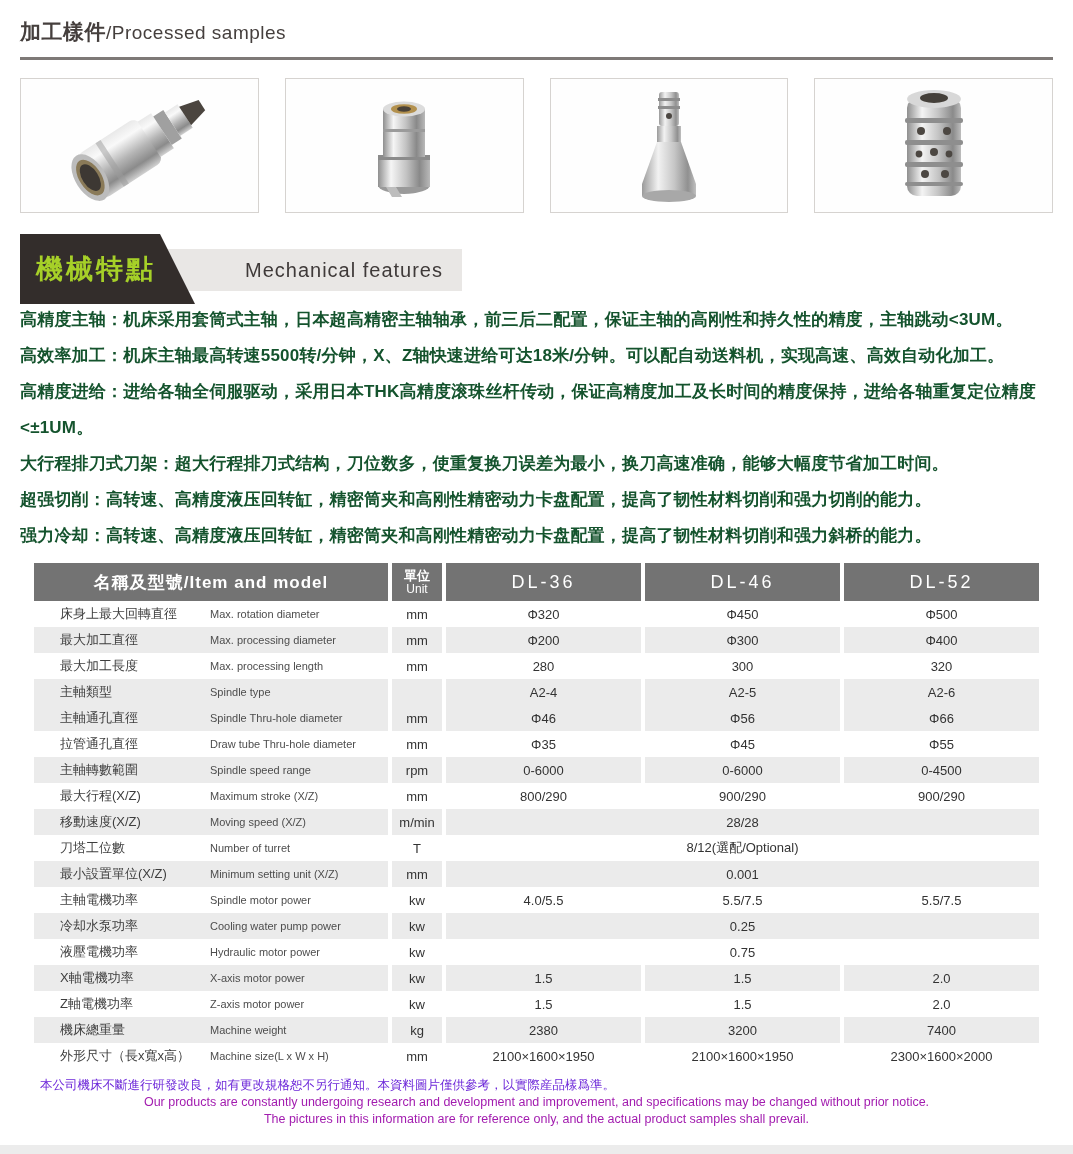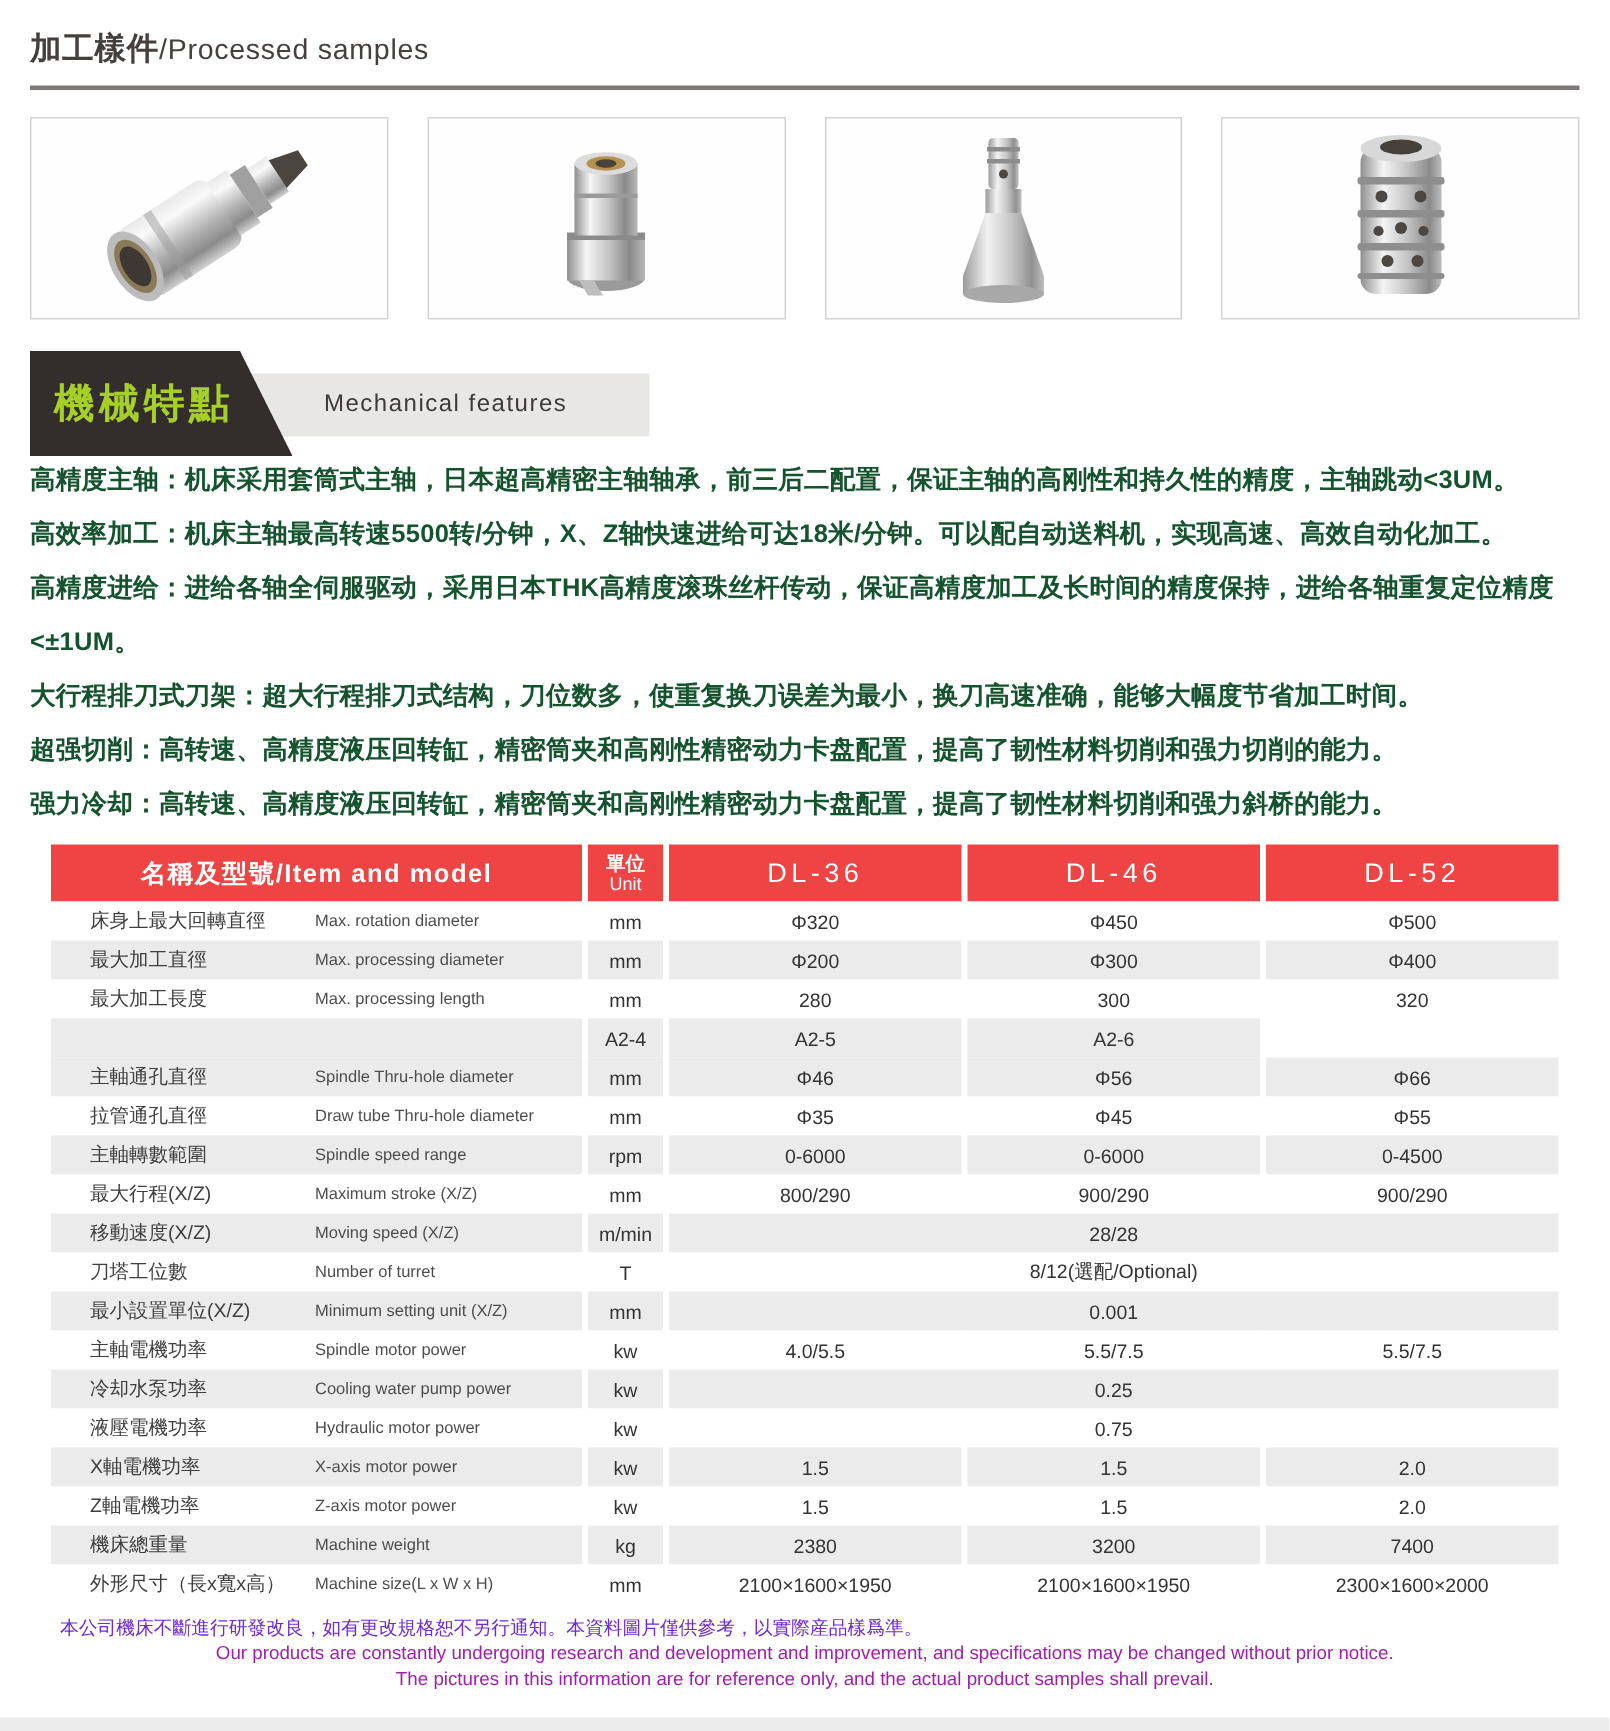--- a/index.html
+++ b/index.html
@@ -20,23 +20,23 @@
   
   .samples { display:flex; gap:26px; margin-top:18px; }
   .sample-box {
     flex:1; height:135px; border:1px solid #d6d3d0; background:#fefefe;
     display:flex; align-items:center; justify-content:center;
   }
 
   
   .banner { position:relative; height:57px; margin-top:21px; }
   .banner-gray {
-    position:absolute; left:116px; top:15px; width:297px; height:42px;
+    position:absolute; left:145px; top:15px; width:297px; height:42px;
     background:#e9e7e5; display:flex; align-items:center; padding-left:80px;
-    font-size:16px; color:#3f3a39; letter-spacing:1px;
+    font-size:20px; color:#3f3a39; letter-spacing:1px;
   }
   .banner-dark {
     position:absolute; left:0; top:0; width:175px; height:70px;
     background:#332d2b; clip-path:polygon(0 0,80% 0,100% 100%,0 100%);
     display:flex; align-items:center; padding-left:16px;
   }
   .banner-dark span { font-size:27px; font-weight:700; letter-spacing:3px; color:#a6d028; }
 
   
   .features { margin-top:11px; }
@@ -44,21 +44,21 @@
 
   
   .spec-table { margin:9px 14px 0 14px; }
   .thead, .trow {
     display:grid;
     grid-template-columns:354px 50px 1fr 1fr 1fr;
     column-gap:4px;
   }
   .thead { height:38px; }
   .thead .hcell {
-    background:#ef4444; color:#ffffff;
+    background:#737373; color:#ffffff;
     display:flex; align-items:center; justify-content:center; flex-direction:column;
   }
   .h-name { font-size:17px; font-weight:700; letter-spacing:1px; }
   .h-unit { line-height:1.05; }
   .h-unit .u-zh { font-size:13px; font-weight:700; }
   .h-unit .u-en { font-size:12px; }
   .h-model { font-size:18px; letter-spacing:3px; }
 
   .trow { height:26px; }
   .trow .cell { background:#ffffff; display:flex; align-items:center; }
@@ -237,20 +237,24 @@
           <div class="cell name-cell">
             <span class="zh">最大加工長度</span>
             <span class="en">Max. processing length</span>
           </div>
           <div class="cell unit-cell">mm</div>
           <div class="cell val-cell">280</div>
           <div class="cell val-cell">300</div>
           <div class="cell val-cell">320</div>
         </div>
         <div class="trow alt">
+          <div class="cell name-cell">
+            <span class="zh">主軸類型</span>
+            <span class="en">Spindle type</span>
+          </div>
           <div class="cell unit-cell"></div>
           <div class="cell val-cell">A2-4</div>
           <div class="cell val-cell">A2-5</div>
           <div class="cell val-cell">A2-6</div>
         </div>
         <div class="trow alt">
           <div class="cell name-cell">
             <span class="zh">主軸通孔直徑</span>
             <span class="en">Spindle Thru-hole diameter</span>
           </div>

